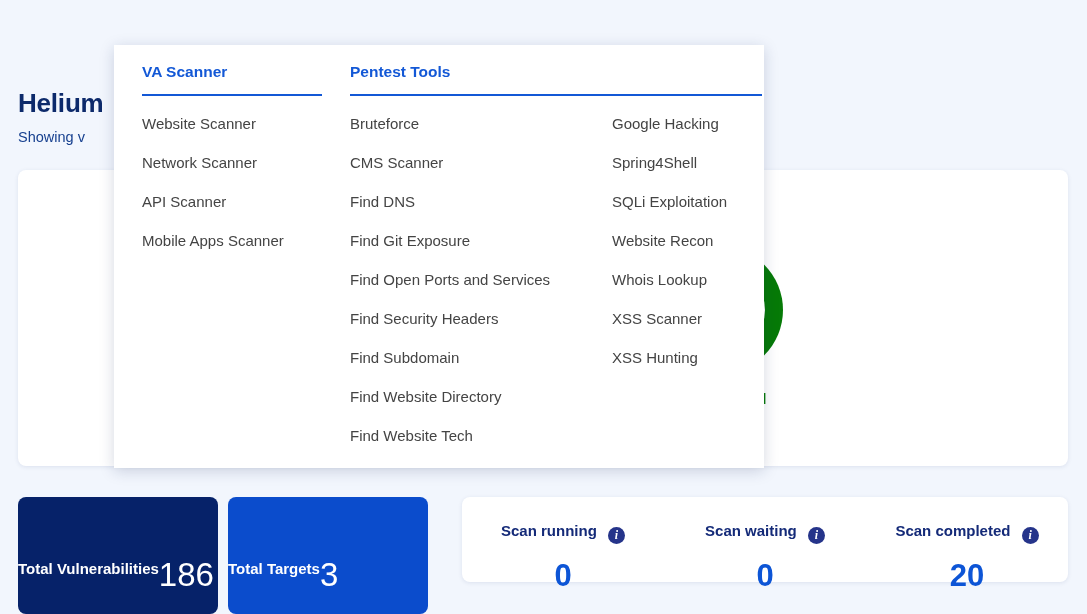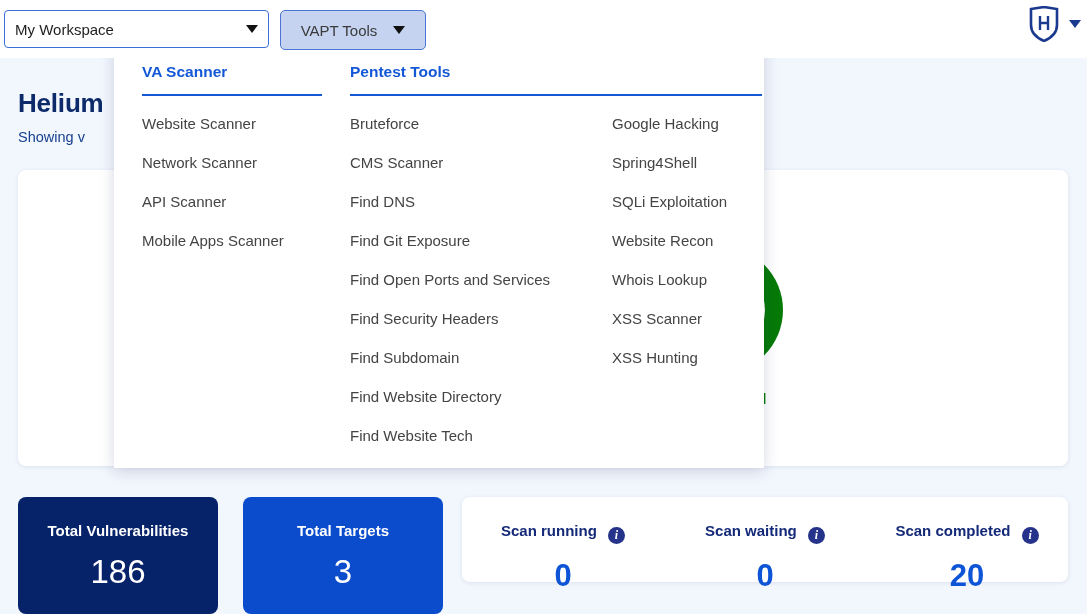--- a/index.html
+++ b/index.html
@@ -124,27 +124,27 @@
     margin-top: 16px;
     font-size: 15px; font-weight: bold;
   }
 
   
   .stat-card {
     position: absolute; top: 497px;
     width: 200px; height: 117px;
     border-radius: 8px;
     color: #fff;
-    display: flex; flex-direction: column; align-items: center;
+    display: flex; flex-direction: row; align-items: center;
     padding-top: 25px;
   }
   .stat-card .st-label { font-size: 15px; font-weight: bold; }
   .stat-card .st-value { font-size: 33px; font-weight: normal; margin-top: 14px; }
   #card-total-vuln { left: 18px; background: #062269; }
-  #card-total-targets { left: 243px; background: #0b4ccc; }
+  #card-total-targets { left: 228px; background: #0b4ccc; }
 
   .scan-card {
     position: absolute; left: 462px; top: 497px;
     width: 606px; height: 85px;
     background: #fff;
     border-radius: 8px;
     box-shadow: 0 1px 4px rgba(30,50,110,0.10);
     display: flex;
     padding-top: 25px;
   }
@@ -295,35 +295,14 @@
                 <div class="dd-item">XSS Scanner</div>
                 <div class="dd-item">XSS Hunting</div>
               </div>
           </div>
         </div>
       </div>
 
     </div>
   </div>
 
-  <div class="topbar">
-
-    <div class="workspace-select">
-      <span class="ws-label">My Workspace</span>
-      <span class="caret"></span>
-    </div>
-
-    <div class="vapt-btn">
-      <span>VAPT Tools</span>
-      <span class="caret"></span>
-    </div>
-
-    <div class="brand-area">
-      <svg class="shield-logo" viewBox="0 0 30 36">
-        <path d="M2 3 L15 1 L28 3 L28 19 C28 27 22 32 15 35 C8 32 2 27 2 19 Z" fill="none" stroke="#1b3a8f" stroke-width="2.6"></path>
-        <path d="M11 10 L11 24 M19 10 L19 24 M11 17 L19 17" stroke="#1b3a8f" stroke-width="2.4" fill="none"></path>
-      </svg>
-      <span class="brand-caret"></span>
-    </div>
-
-  </div>
 
 </div>
 
 </body></html>

